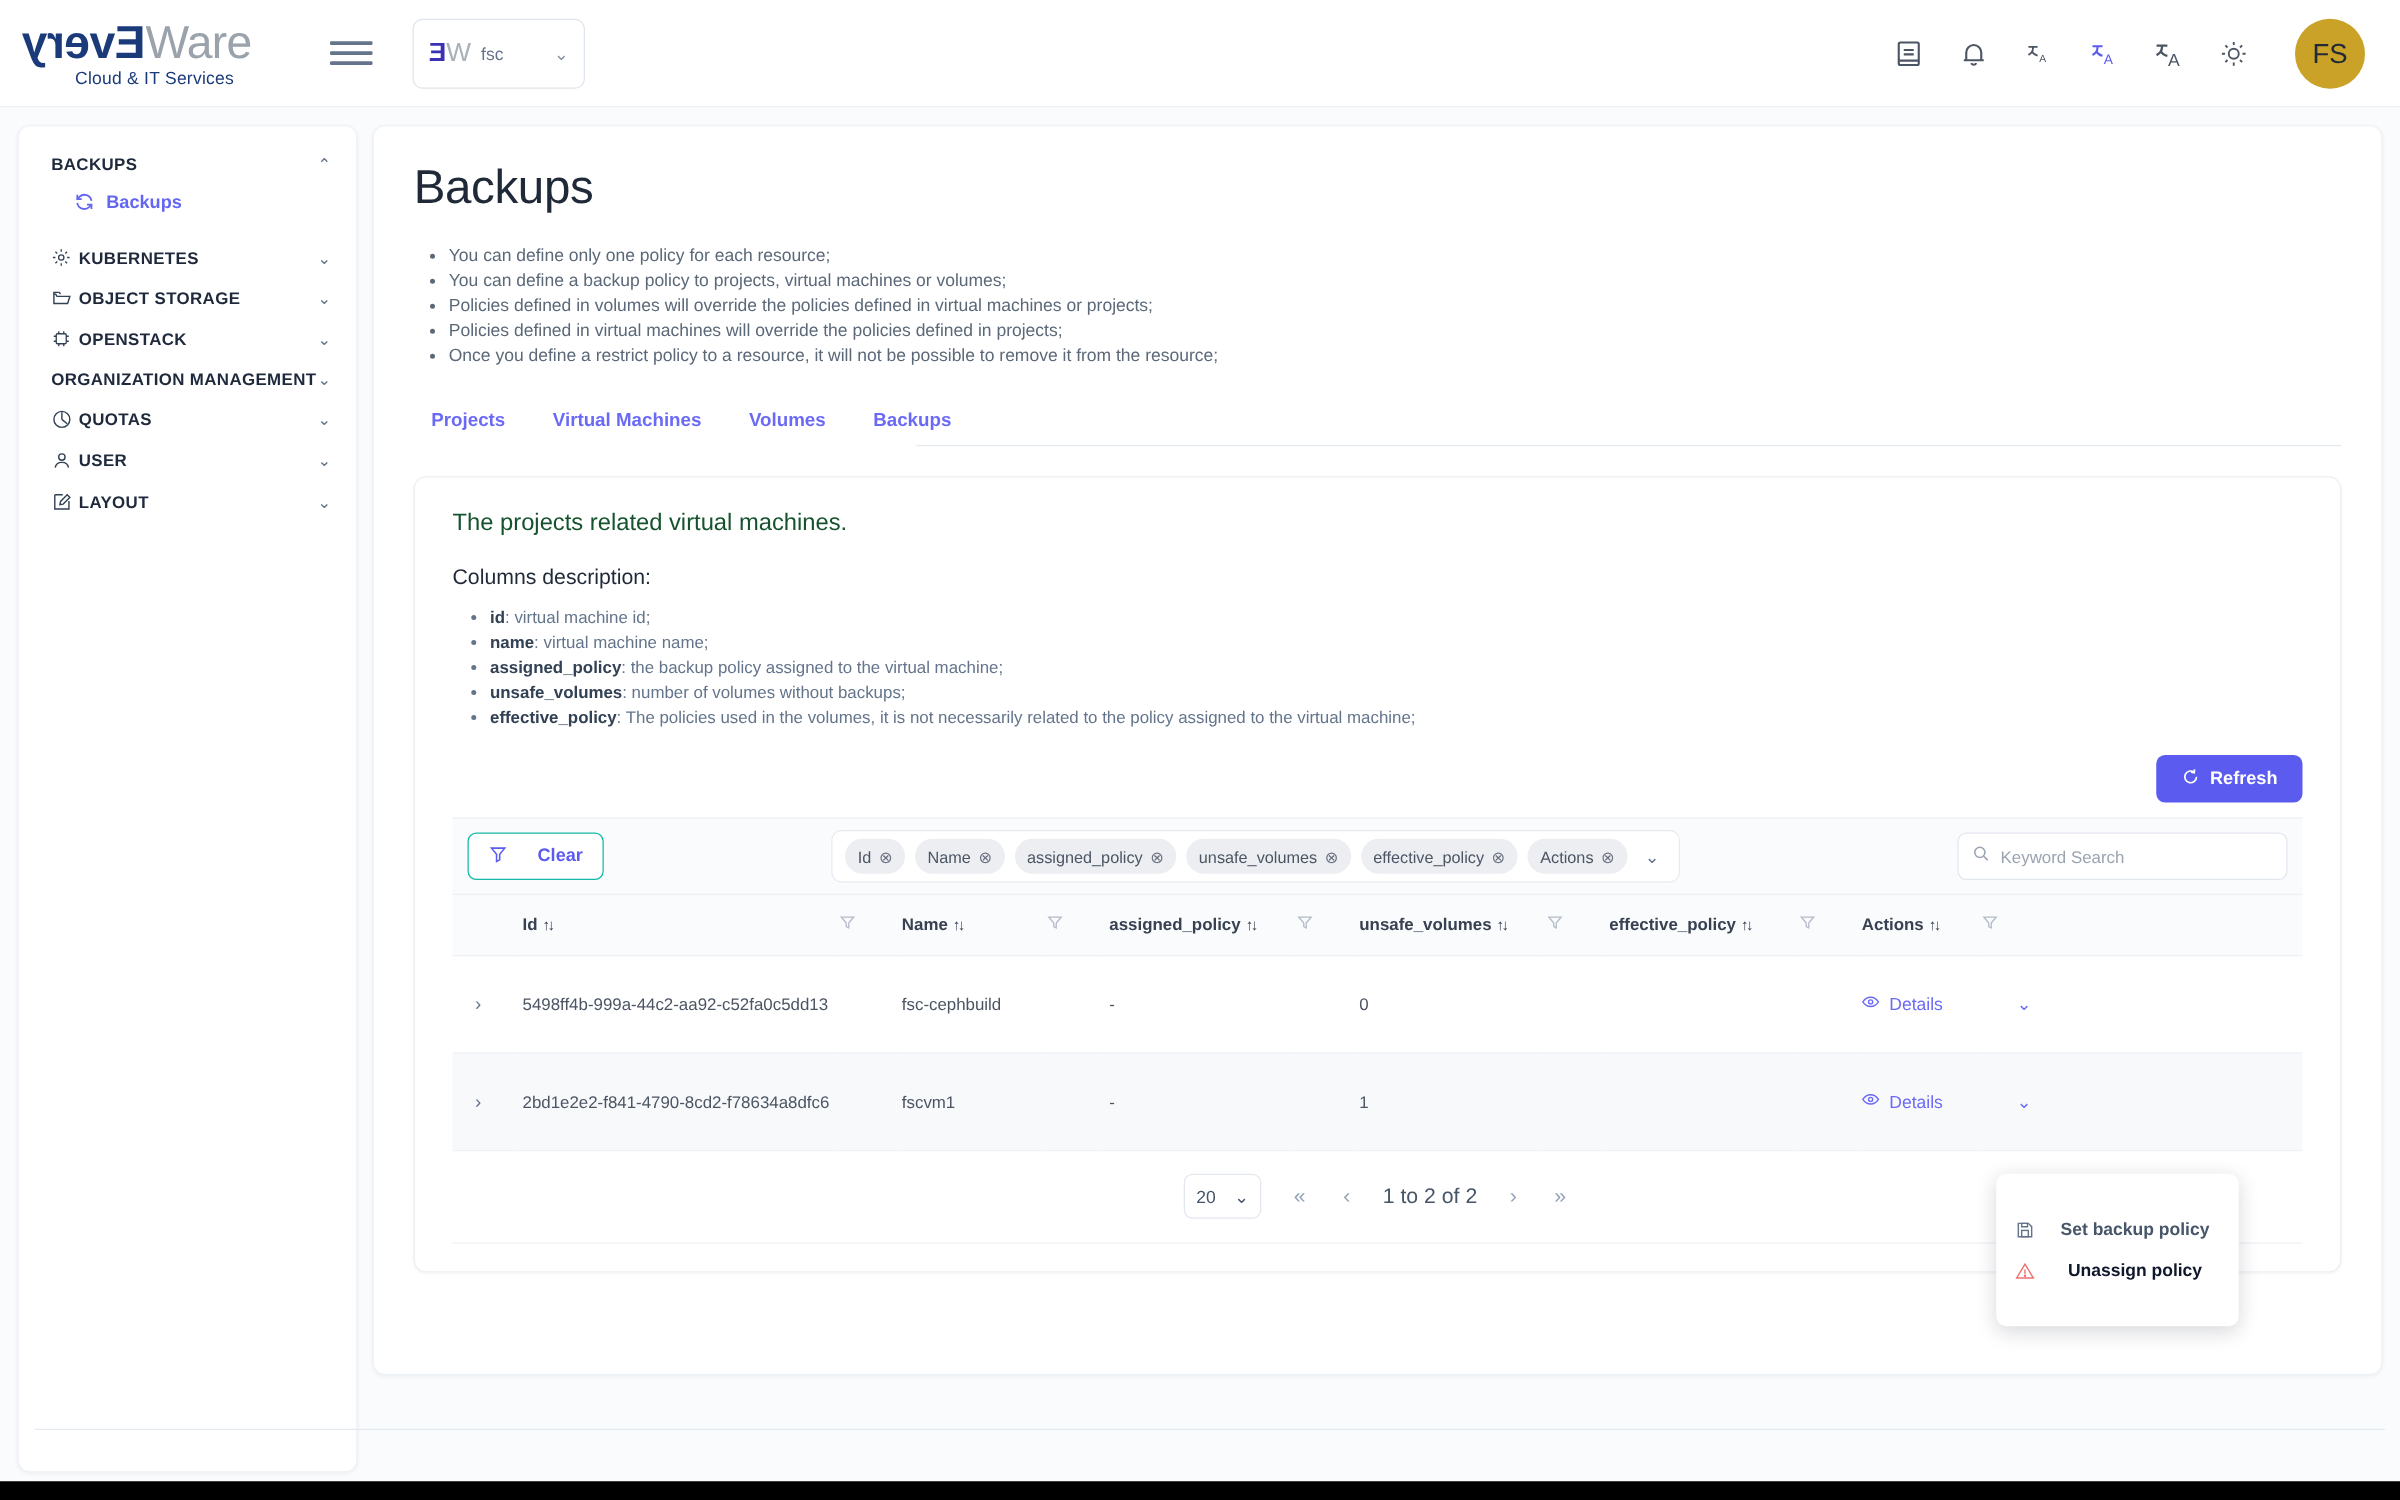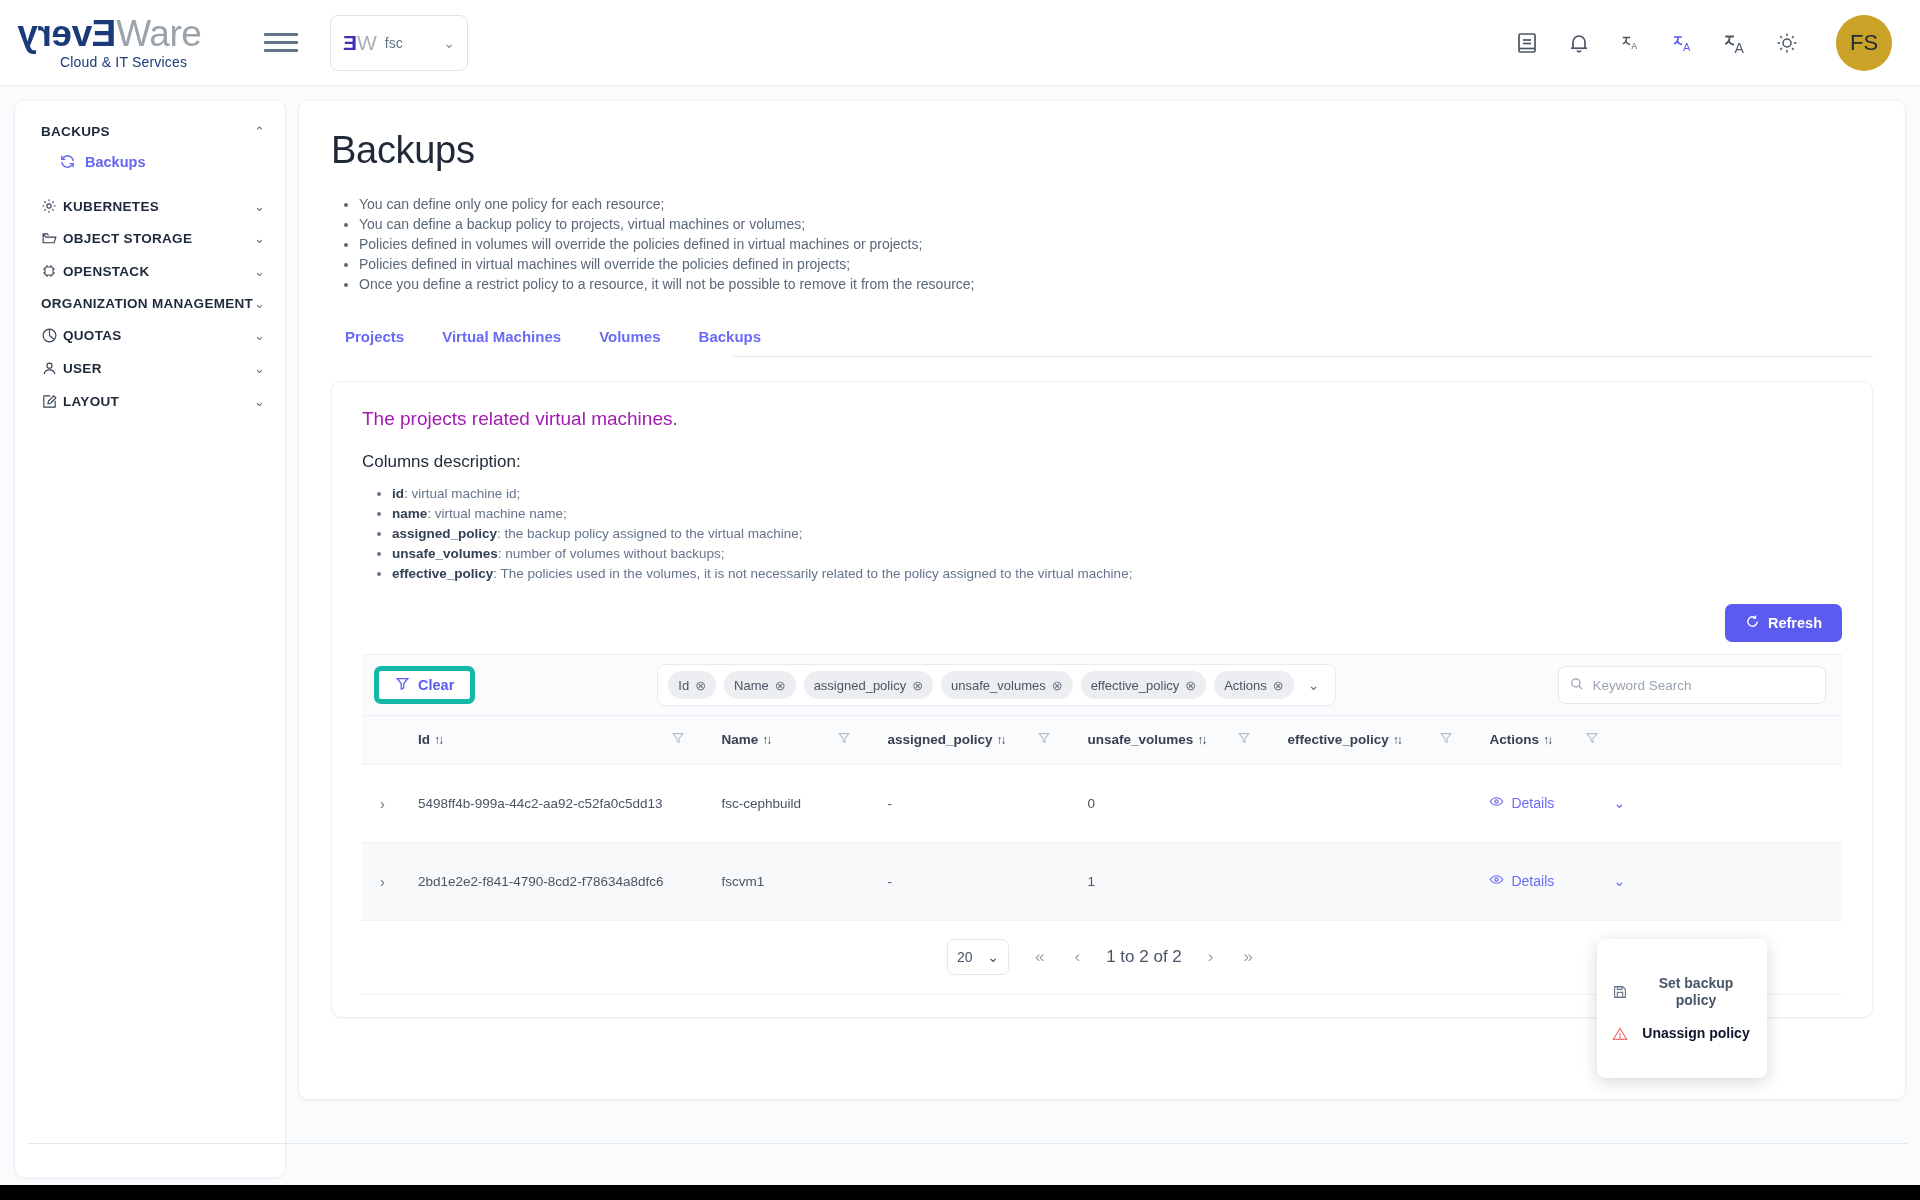--- a/index.html
+++ b/index.html
@@ -101,42 +101,42 @@
   .tabs { display: flex; align-items: flex-end; gap: 10px; position: relative; margin-top: 28px; }
   .tab { font-size: 15px; font-weight: 700; color: #6b6af6; padding: 6px 14px 12px 14px; cursor: pointer; white-space: nowrap; }
   .tabs-rule { position: absolute; right: 0; bottom: 0; height: 1px; background: #e5e9f0; width: 1140px; }
 
   .card {
     margin-top: 24px; border: 1px solid #eceff4; border-radius: 10px;
     padding: 26px 30px 22px 30px; background: #fff;
     box-shadow: 0 1px 2px rgba(20,30,60,.04);
   }
   .card h3 { font-size: 23px; font-weight: 400; color: #1f2937; margin-bottom: 22px; }
-  .card p.lead { font-size: 19px; color: #a21caf; margin-bottom: 22px; }
+  .card p.lead { font-size: 19px; color: #14532d; margin-bottom: 22px; }
   .card p.cols { font-size: 17px; color: #1f2937; margin-bottom: 12px; }
   ul.coldesc { margin-left: 30px; }
   ul.coldesc li { font-size: 13.5px; line-height: 20px; color: #64748b; list-style: disc; }
   ul.coldesc li b { color: #334155; }
 
   .refresh-row { display: flex; justify-content: flex-end; margin-top: 20px; }
   .btn-refresh {
     background: #5b5bf0; color: #fff; border: none; border-radius: 7px;
     height: 38px; padding: 0 20px; font-size: 14.5px; font-weight: 700;
     display: flex; align-items: center; gap: 8px; cursor: pointer;
     font-family: inherit;
   }
 
   .toolbar {
     margin-top: 12px; background: #fafbfd; border-top: 1px solid #edf0f5; border-bottom: 1px solid #edf0f5;
     height: 62px; display: flex; align-items: center; padding: 0 12px; gap: 14px;
   }
   .btn-clear {
-    border: 5px solid #14b8a6; color: #5b5bf0; background: #fff; border-radius: 7px;
+    border: 1px solid #14b8a6; color: #5b5bf0; background: #fff; border-radius: 7px;
     height: 38px; padding: 0 16px; font-size: 14.5px; font-weight: 700;
-    display: flex; align-items: center; gap: 8px; cursor: pointer; font-family: inherit;
+    display: flex; align-items: center; gap: 24px; cursor: pointer; font-family: inherit;
   }
   .chipbox {
     margin-left: 168px; display: flex; align-items: center; gap: 8px;
     border: 1px solid #e7ebf1; border-radius: 8px; background: #fff;
     height: 42px; padding: 0 10px;
   }
   .chip {
     display: flex; align-items: center; gap: 6px;
     background: #eceef2; border-radius: 16px; height: 28px; padding: 0 10px;
     font-size: 13px; color: #4b5563; cursor: pointer; white-space: nowrap;
@@ -175,21 +175,21 @@
   .pager { display: flex; align-items: center; justify-content: center; gap: 22px; height: 74px; border-bottom: 1px solid #eef1f5; }
   .pagesize {
     width: 62px; height: 36px; border: 1px solid #e3e8ef; border-radius: 7px; background: #fff;
     display: flex; align-items: center; justify-content: space-between; padding: 0 9px;
     font-size: 14px; color: #475569; cursor: pointer;
   }
   .pg-btn { color: #94a3b8; font-size: 17px; cursor: pointer; padding: 0 4px; }
   .pg-info { font-size: 17px; color: #475569; }
 
   .menu-pop {
-    position: absolute; left: 1597px; top: 939px; width: 170px;
+    position: absolute; left: 1597px; top: 939px; width: 194px;
     background: #fff; border-radius: 8px; box-shadow: 0 4px 16px rgba(15,23,42,.17);
     padding: 28px 0; z-index: 40;
   }
   .menu-item { display: flex; align-items: center; gap: 10px; padding: 8px 14px; cursor: pointer; }
   .menu-item .mi-ico { width: 18px; display: flex; justify-content: center; flex: none; }
   .menu-item .mi-text { font-size: 14px; font-weight: 700; text-align: center; flex: 1; line-height: 17px; }
   .mi-set { color: #475569; }
   .mi-unassign { color: #0f172a; }
 
   .footer-rule { position: absolute; left: 28px; top: 1057px; width: 1880px; height: 1px; background: #e3e9f0; }

